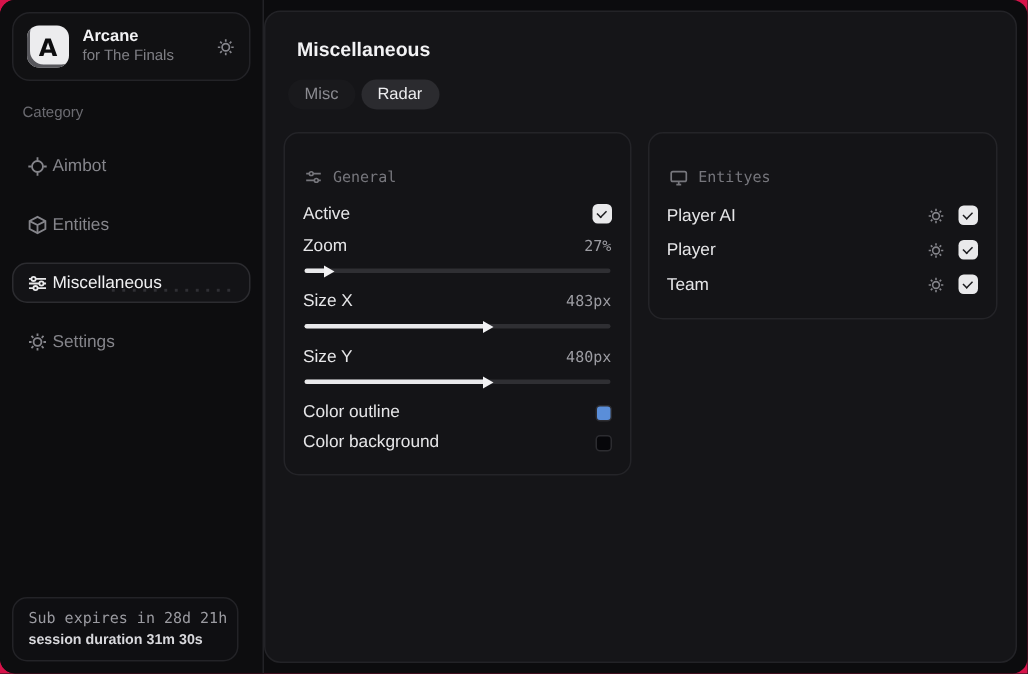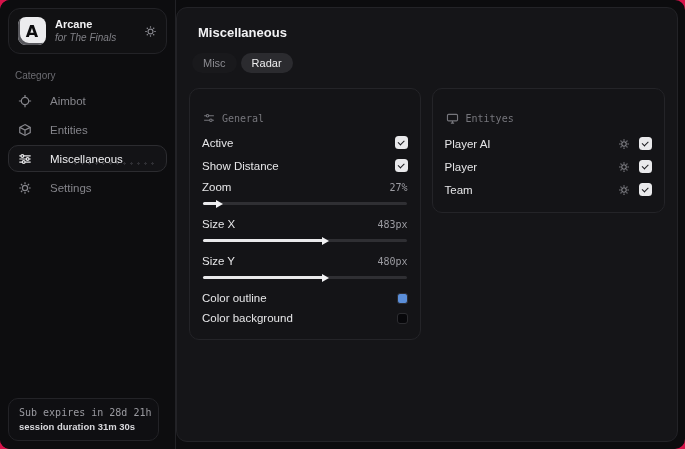--- a/index.html
+++ b/index.html
@@ -8,27 +8,27 @@
   .app { position:absolute; inset:0; background:#0c0c0e; border-radius:10px; overflow:hidden; }
 
   
   .sidebar { position:absolute; left:0; top:0; bottom:0; width:176px; background:#0d0d0f; border-right:1px solid #222226; padding:8px; }
   .logo-card { display:flex; align-items:center; gap:9px; border:1px solid #232327; border-radius:12px; padding:8px 9px; background:#111113; }
   .logo-badge { width:28px; height:28px; background:#ececee; border-radius:8px; display:flex; align-items:center; justify-content:center;
                 font-family:"DejaVu Sans", sans-serif; font-weight:bold; font-size:16px; color:#0c0c0e;
                 box-shadow:3px -3px 0 -1px #57575c inset; }
   .logo-meta { flex:1; line-height:1.25; }
   .logo-title { font-size:11px; font-weight:bold; color:#f2f2f4; }
-  .logo-sub { font-size:10px; color:#808086;font-style:italic; }
+  .logo-sub { font-size:10px; color:#808086; }
   .icon { display:inline-flex; color:#85858b; }
   .icon svg { display:block; }
   .category { font-size:10px; color:#6b6b71; margin:16px 0 6px 7px; }
   .nav { display:flex; flex-direction:column; gap:2px; }
-  .nav-item { position:relative; display:flex; align-items:center; gap:18px; height:27px; padding:0 9px; border-radius:10px;
-              border:1px solid transparent; color:#85858b; font-size:11.5px; cursor:pointer; }
+  .nav-item { position:relative; display:flex; align-items:center; gap:3px; height:27px; padding:0 9px; border-radius:10px;
+              border:1px solid transparent; color:#85858b; font-size:11.5px; cursor:pointer;margin-top:10px; }
   .nav-item.selected { color:#f0f0f2; border-color:#2c2c30; background:#131316; }
   .nav-item.selected .icon { color:#e8e8ea; }
   .nav-item .dots { position:absolute; right:10px; bottom:4px; width:84px; height:7px;
                     background-image:radial-gradient(#36363c 1px, transparent 1.2px); background-size:7px 7px; opacity:.8; }
   .footer-card { position:absolute; left:8px; right:16px; bottom:8px; border:1px solid #232327; border-radius:10px; padding:8px 10px; background:#0f0f12; }
   .footer-expiry { font-family:"DejaVu Sans Mono", monospace; font-size:10px; color:#9b9ba1; white-space:nowrap; }
   .footer-session { font-size:9.5px; font-weight:bold; color:#d9d9dd; margin-top:3px; }
 
   
   .main { position:absolute; left:176px; top:7px; right:7px; bottom:7px; background:#151518; border:1px solid #232327; border-radius:11px; padding:12px; }
@@ -155,26 +155,20 @@
           <span>General</span>
         </div>
 
         <div class="row">
           <span class="row-label">Active</span>
           <span class="checkbox">
               <span class="check-glyph"></span>
             </span>
         </div>
 
-        <div class="row">
-          <span class="row-label">Show Distance</span>
-          <span class="checkbox">
-              <span class="check-glyph"></span>
-            </span>
-        </div>
 
         <div class="slider-block gap">
           <div class="row" style="height:20px">
             <span class="row-label">Zoom</span>
             <span class="row-value">27%</span>
           </div>
           <div class="slider" style="--pct: 8%;">
             <span class="fill"></span>
             <span class="thumb"></span>
           </div>

